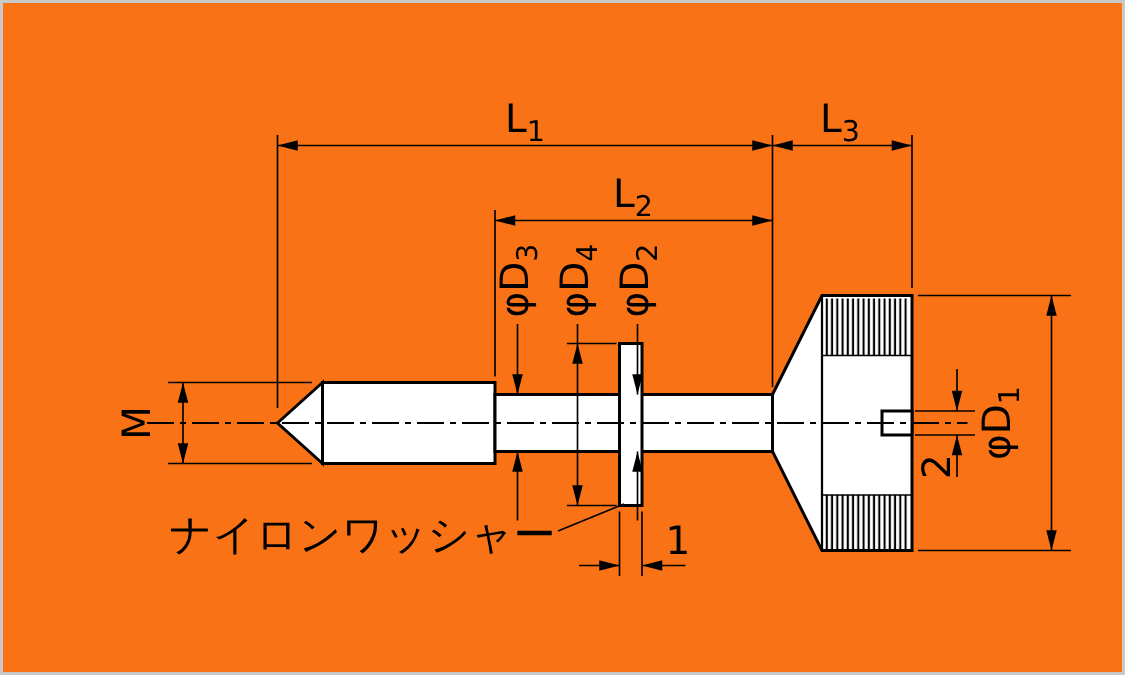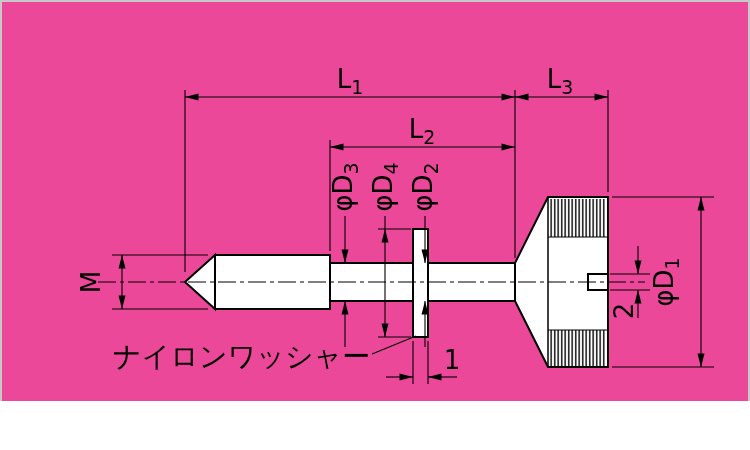--- a/index.html
+++ b/index.html
@@ -1,16 +1,16 @@
 <!DOCTYPE html>
 <html><head>
 <meta charset="utf-8">
 <style>
   html,body{margin:0;padding:0;background:#ffffff;}
-  #stage{position:relative;width:750px;height:401px;background:#ec4899;overflow:hidden;
+  #stage{position:relative;width:750px;height:450px;background:#f97316;overflow:hidden;
          font-family:"DejaVu Sans","Liberation Sans",sans-serif;}
   svg{display:block;}
   .outline{fill:#ffffff;stroke:#000000;stroke-width:2;stroke-linejoin:miter;}
   .thin{stroke:#000000;stroke-width:1.1;fill:none;}
   .dim{stroke:#000000;stroke-width:1.1;fill:none;}
   .mid{stroke:#000000;stroke-width:1.5;fill:none;}
   .center{stroke:#000000;stroke-width:1.2;fill:none;stroke-dasharray:18 4 4 4;}
   text{fill:#000000;font-family:"DejaVu Sans","Liberation Sans",sans-serif;}
   .dimtext{font-size:26px;}
   .sub{font-size:19px;}

